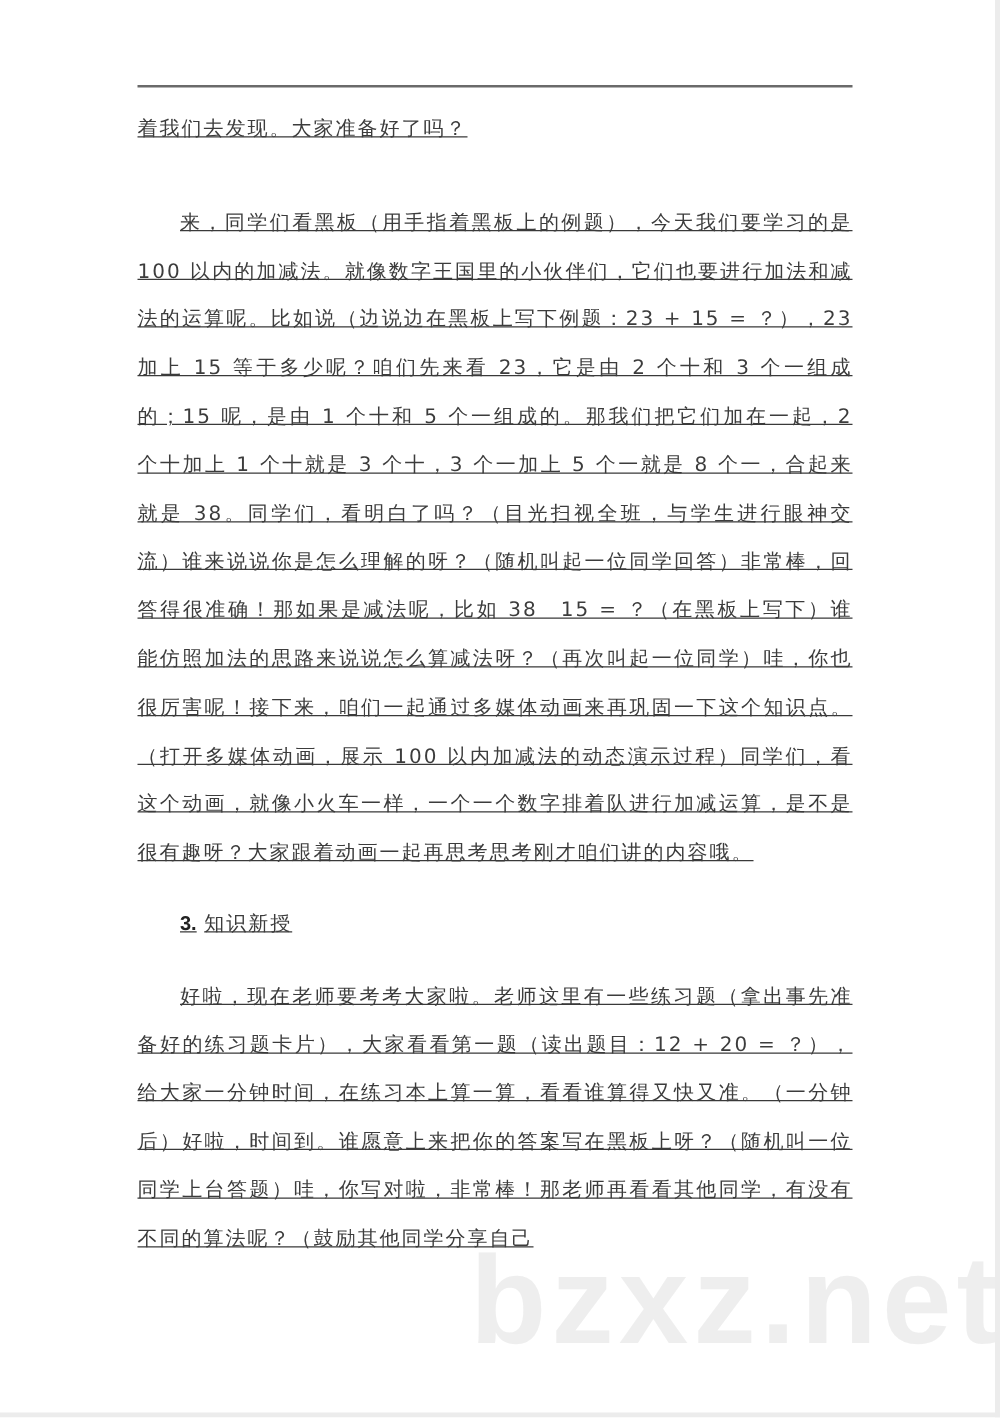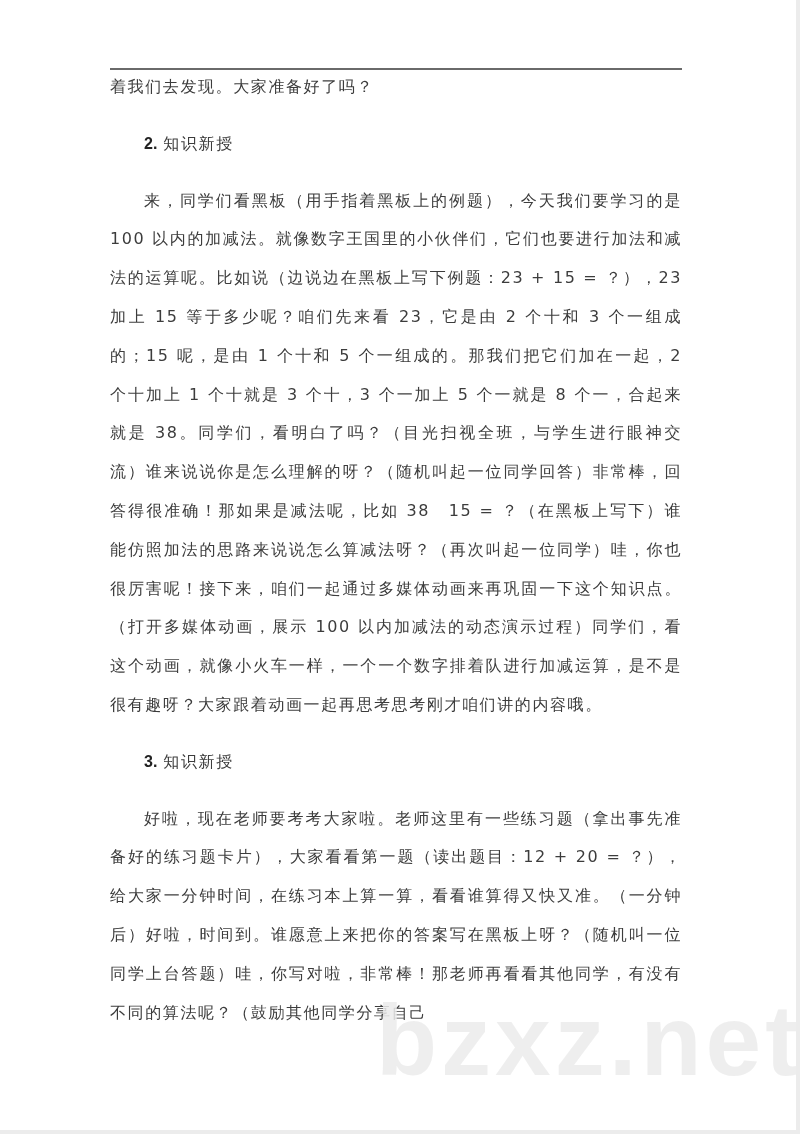--- a/index.html
+++ b/index.html
@@ -29,22 +29,23 @@
       position: absolute;
       left: 110px;
       top: 68px;
       width: 572px;
       height: 2px;
       background: #6a6a6a;
     }
     .content {
       position: absolute;
       left: 110px;
-      top: 68px;
+      top: 84px;
       width: 572px;
+      text-decoration: underline;
     }
     .para {
       margin: 0;
       font-size: 16px;
       line-height: 38.8px;
       letter-spacing: 1.6px;
       text-align: justify;
       text-align-last: left;
       color: #3c3c3c;
       word-break: break-all;
@@ -87,21 +88,20 @@
 <body>
 
 <div class="page">
   <div class="header-rule"></div>
 
   <div class="content">
     <p class="para">着我们去发现。大家准备好了吗？</p>
 
     <div class="gap-sm"></div>
 
-    <p class="heading"><span class="num">2.</span><span>知识新授</span></p>
 
     <div class="gap-sm"></div>
 
     <p class="para indent">来，同学们看黑板（用手指着黑板上的例题），今天我们要学习的是 100 以内的加减法。就像数字王国里的小伙伴们，它们也要进行加法和减法的运算呢。比如说（边说边在黑板上写下例题：23 + 15 = ？），23 加上 15 等于多少呢？咱们先来看 23，它是由 2 个十和 3 个一组成的；15 呢，是由 1 个十和 5 个一组成的。那我们把它们加在一起，2 个十加上 1 个十就是 3 个十，3 个一加上 5 个一就是 8 个一，合起来就是 38。同学们，看明白了吗？（目光扫视全班，与学生进行眼神交流）谁来说说你是怎么理解的呀？（随机叫起一位同学回答）非常棒，回答得很准确！那如果是减法呢，比如 38　15 = ？（在黑板上写下）谁能仿照加法的思路来说说怎么算减法呀？（再次叫起一位同学）哇，你也很厉害呢！接下来，咱们一起通过多媒体动画来再巩固一下这个知识点。（打开多媒体动画，展示 100 以内加减法的动态演示过程）同学们，看这个动画，就像小火车一样，一个一个数字排着队进行加减运算，是不是很有趣呀？大家跟着动画一起再思考思考刚才咱们讲的内容哦。</p>
 
     <div class="gap-md"></div>
 
     <p class="heading"><span class="num">3.</span><span>知识新授</span></p>
 
     <div class="gap-sm"></div>

